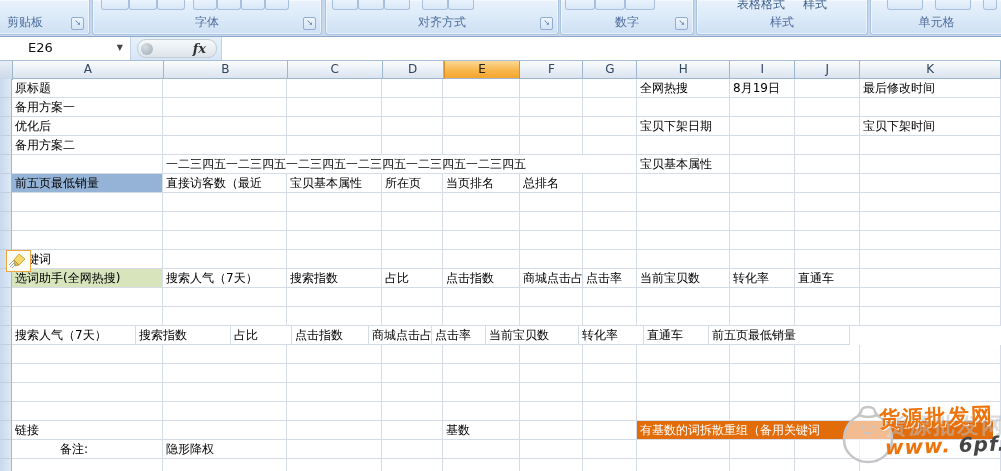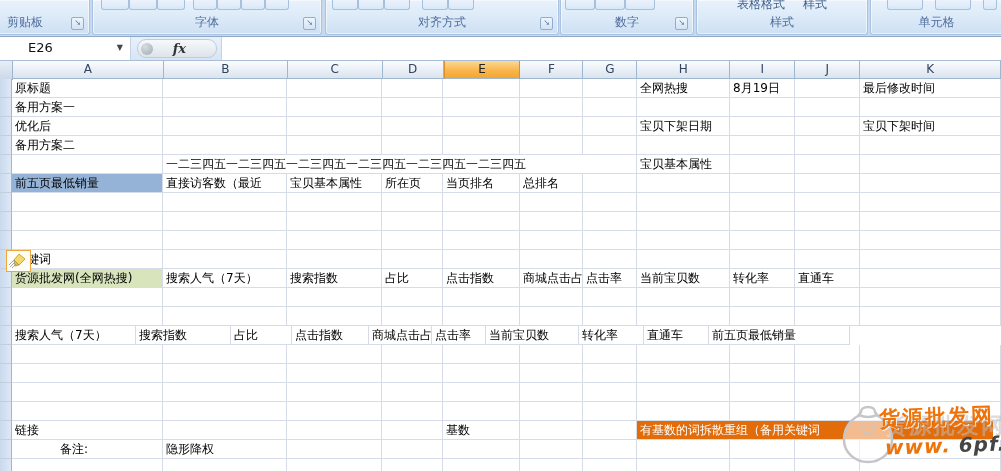--- a/index.html
+++ b/index.html
@@ -29,21 +29,21 @@
         background:linear-gradient(#e7f1fb,#d7e6f5);border-bottom:1px solid #a9bdd6;
         display:flex;align-items:stretch;}
   .namebox{position:relative;width:130px;background:#fff;border-right:1px solid #c4d3e4;
         font-size:13px;color:#111;}
   .namebox .nbval{position:absolute;left:28px;top:3px;}
   .nb-arrow{position:absolute;right:7px;top:6px;font-size:8px;color:#444;}
   .fxpill{position:relative;width:78px;margin:2px 2px 2px 6px;border:1px solid #c0ccd8;
         border-radius:9px;background:linear-gradient(#f6f9fb,#dde4ea);}
   .fxcircle{position:absolute;left:3px;top:3px;width:12px;height:12px;border-radius:50%;
         background:radial-gradient(circle at 35% 30%,#d7dde2,#9fabb5);}
-  .fxglyph{position:absolute;right:30px;top:1px;font-family:"DejaVu Serif",serif;
+  .fxglyph{position:absolute;right:10px;top:1px;font-family:"DejaVu Serif",serif;
         font-style:italic;font-weight:bold;font-size:13px;color:#333;}
   .fsep{width:1px;background:#c4d3e4;margin:0 0 0 2px;}
   .finput{flex:1;background:#fff;}
 
   
   .grid{position:absolute;left:0;top:61px;width:1001px;height:410px;background:#fff;}
   .colhdr-row{position:relative;height:18px;display:flex;}
   .corner{width:12px;height:18px;background:linear-gradient(#e8eef6,#cdd9e9);
         border-right:1px solid #9eb6ce;border-bottom:1px solid #9eb6ce;}
   .colh{height:18px;box-sizing:border-box;border-right:1px solid #9eb6ce;border-bottom:1px solid #9eb6ce;
@@ -287,21 +287,21 @@
         <div class="cell" style="width: 77px;"></div>
         <div class="cell" style="width: 63px;"></div>
         <div class="cell" style="width: 54px;"></div>
         <div class="cell" style="width: 93px;"></div>
         <div class="cell" style="width: 65px;"></div>
         <div class="cell" style="width: 65px;"></div>
         <div class="cell" style="width: 141px;"></div>
       </div>
       <div class="grow">
         <div class="rowhdr"></div>
-        <div class="cell bg-green" style="width: 151px;">货源批发网(全网热搜)</div>
+        <div class="cell bg-green" style="width: 151px;">选词助手(全网热搜)</div>
         <div class="cell" style="width: 124px;">搜索人气（7天）</div>
         <div class="cell" style="width: 95px;">搜索指数</div>
         <div class="cell" style="width: 61px;">占比</div>
         <div class="cell" style="width: 77px;">点击指数</div>
         <div class="cell" style="width: 63px;">商城点击占比</div>
         <div class="cell" style="width: 54px;">点击率</div>
         <div class="cell" style="width: 93px;">当前宝贝数</div>
         <div class="cell" style="width: 65px;">转化率</div>
         <div class="cell" style="width: 65px;">直通车</div>
         <div class="cell" style="width: 141px;"></div>

